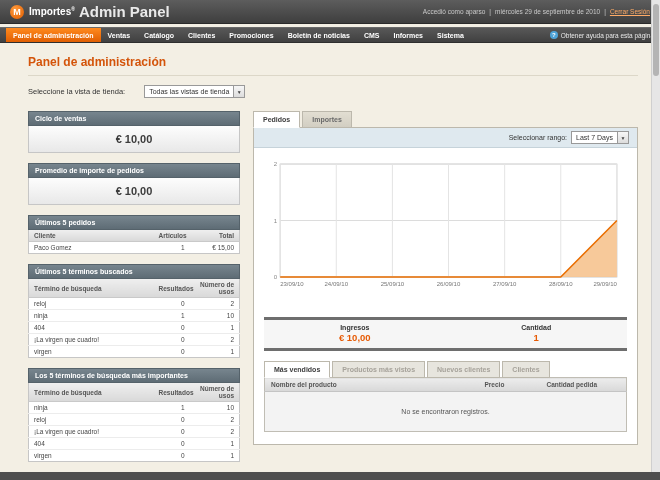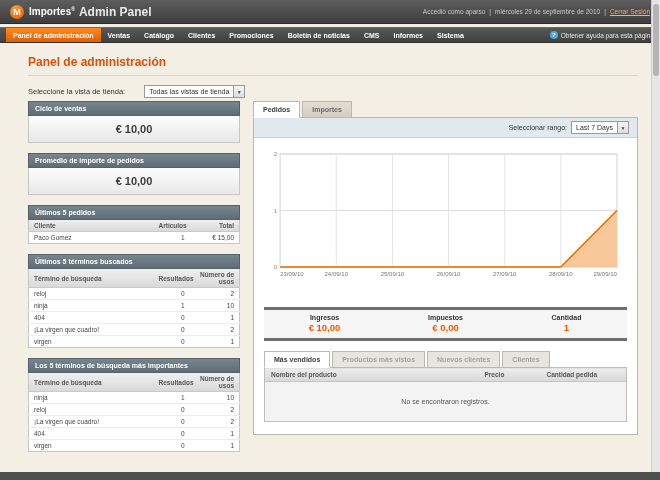--- a/index.html
+++ b/index.html
@@ -5,38 +5,38 @@
   *{margin:0;padding:0;box-sizing:border-box;}
   html,body{width:660px;height:480px;}
   body{font-family:"Liberation Sans",sans-serif;background:#fff;position:relative;overflow:hidden;}
   .page{position:absolute;inset:0;background:#f3efe4;}
 
   
   .topbar{height:24px;background:linear-gradient(#5d5d5d,#3e3e3e);display:flex;align-items:center;padding:0 10px;border-bottom:1px solid #2a2a2a;}
   .logo{width:14px;height:14px;border-radius:50%;background:radial-gradient(circle at 35% 30%,#ff9a3c,#e05d00);color:#fff;font-size:9px;font-weight:bold;text-align:center;line-height:14px;margin-right:5px;flex:none;}
   .brand{color:#fff;font-size:10px;font-weight:bold;white-space:nowrap;}
   .brand sup{font-size:5px;}
-  .brand-sub{color:#e9e9e9;font-size:12px;font-weight:bold;margin-left:4px;white-space:nowrap;}
+  .brand-sub{color:#e9e9e9;font-size:15px;font-weight:bold;margin-left:4px;white-space:nowrap;}
   .tspace{flex:1;}
   input.global-search{width:120px;height:14px;font-size:7px;padding:0 3px;border:1px solid #222;background:#fff;color:#666;outline:none;}
   .session{color:#c9c9c9;font-size:6.5px;display:flex;gap:4px;align-items:center;white-space:nowrap;margin-left:8px;}
   .session a{color:#ffab66;text-decoration:underline;cursor:pointer;}
 
   
   .navbar{height:16px;background:linear-gradient(#585858,#404040);display:flex;align-items:stretch;margin-top:3px;padding:0 6px;border-top:1px solid #6a6a6a;border-bottom:1px solid #2e2e2e;}
   .nav-item{color:#fff;font-size:7px;font-weight:bold;line-height:15px;padding:0 7px;cursor:pointer;white-space:nowrap;}
   .nav-item.active{background:linear-gradient(#ff8a1e,#e05e02);}
   .nav-help{margin-left:auto;display:flex;align-items:center;gap:3px;color:#e8e8e8;font-size:6.5px;cursor:pointer;white-space:nowrap;}
   .help-ico{width:8px;height:8px;border-radius:50%;background:#4ea3d8;color:#fff;font-size:6px;line-height:8px;text-align:center;font-weight:bold;}
 
   
   .content{padding:8px 22px 0 28px;}
   h1.page-title{color:#d4540a;font-size:12px;font-weight:bold;padding:4px 0 6px;}
   .title-rule{border-bottom:1px solid #dcd7c8;margin-bottom:9px;}
-  .store-row{font-size:7.5px;color:#333;display:flex;align-items:center;gap:19px;margin-bottom:3px;text-align:center;}
+  .store-row{font-size:7.5px;color:#333;display:flex;align-items:center;gap:19px;margin-bottom:13px;text-align:center;}
   .select{display:inline-flex;align-items:center;border:1px solid #999;background:#fff;height:13px;font-size:7px;color:#333;cursor:pointer;}
   .select .txt{padding:0 4px;white-space:nowrap;}
   .select .arrow{width:11px;align-self:stretch;border-left:1px solid #999;background:linear-gradient(#f7f7f7,#dcdcdc);font-size:5px;color:#444;display:flex;align-items:center;justify-content:center;}
 
   .cols{display:flex;gap:13px;}
   .left-col{width:212px;flex:none;}
   .right-col{flex:1;min-width:0;}
 
   
   .box{margin-bottom:10px;}
@@ -283,24 +283,20 @@
                 <polygon points="16,120 16.0,120.0 71.7,120.0 127.3,120.0 183.0,120.0 238.7,120.0 294.3,120.0 350.0,64.0 350,120" fill="#f6c38f" opacity="0.9" stroke="none"></polygon>
                 <polyline points="16.0,120.0 71.7,120.0 127.3,120.0 183.0,120.0 238.7,120.0 294.3,120.0 350.0,64.0" fill="none" stroke="#e96d00" stroke-width="1.5"></polyline>
               </svg></div>
 
           <div class="stats">
             <div class="stat">
               <div class="lb">Ingresos</div>
               <div class="vl">€ 10,00</div>
             </div>
             <div class="stat">
-              <div class="lb">Impuestos</div>
-              <div class="vl">€ 0,00</div>
-            </div>
-            <div class="stat">
               <div class="lb">Cantidad</div>
               <div class="vl">1</div>
             </div>
           </div>
 
           <div class="bottom-tabs">
             <span class="tab active">Más vendidos</span>
             <span class="tab disabled">Productos más vistos</span>
             <span class="tab disabled">Nuevos clientes</span>
             <span class="tab disabled">Clientes</span>

